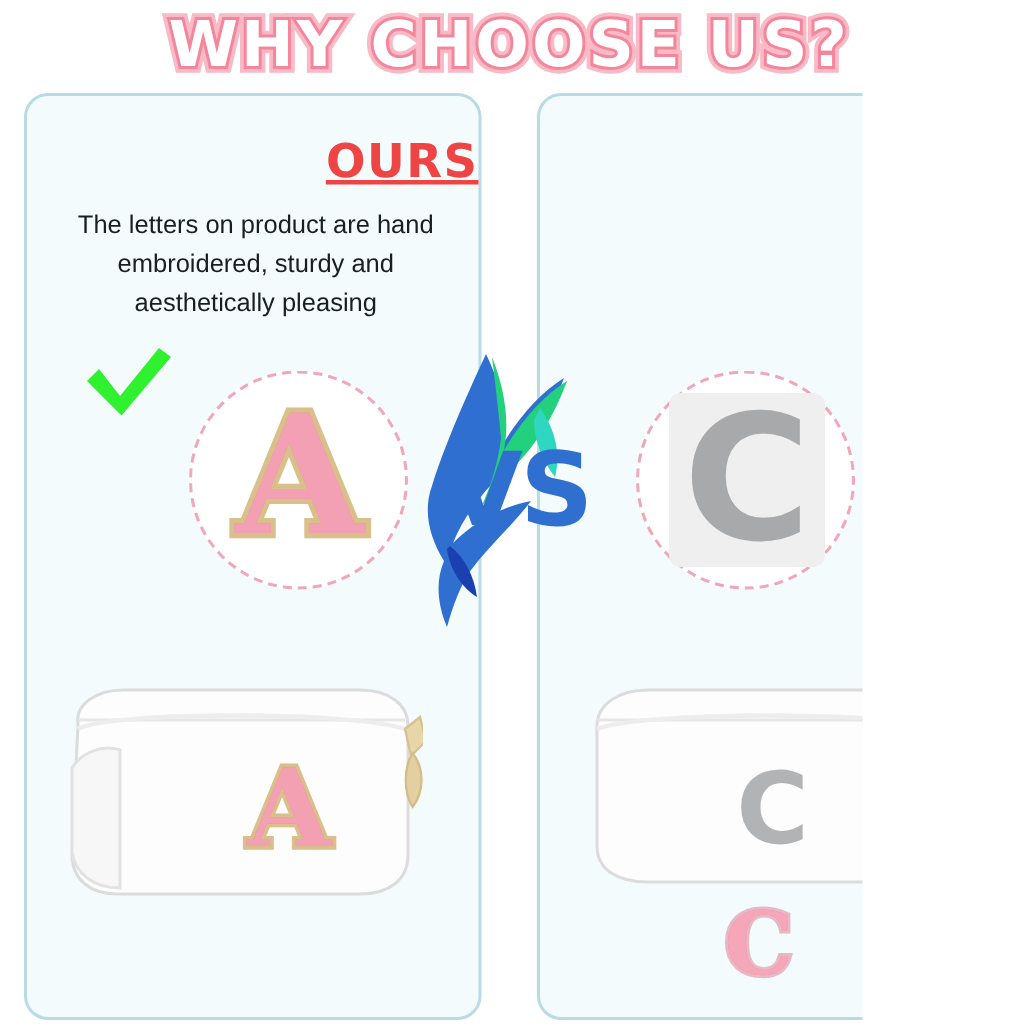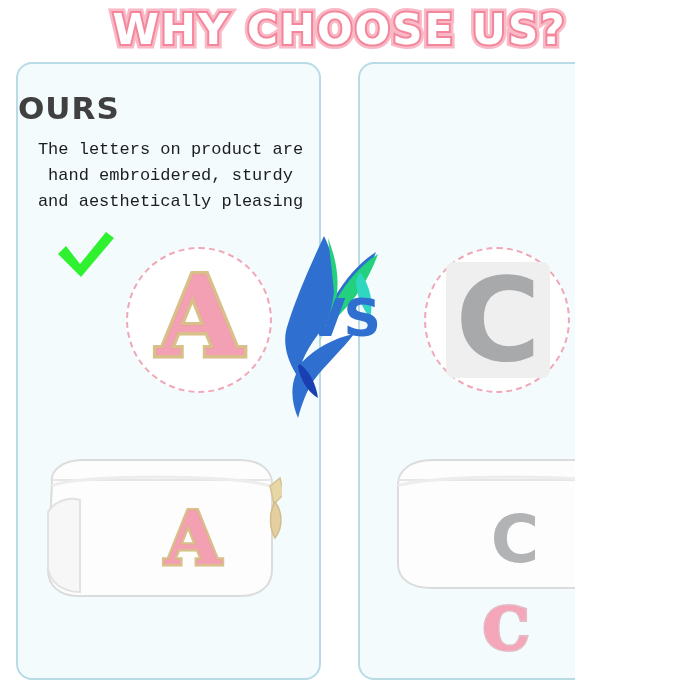--- a/index.html
+++ b/index.html
@@ -63,37 +63,38 @@
     box-sizing: border-box;
   }
   #panel-ours { left: 16px; }
   #panel-others { left: 358px; }
 
   .panel-title {
     position: absolute;
     top: 26px;
     left: 0;
     width: 100%;
-    text-align: left;
+    text-align: right;
     font-size: 31px;
     font-weight: bold;
     letter-spacing: 1px;
-    color: #404040;
-    font-family: "DejaVu Sans", sans-serif;
+    color: #ef4444;
+    font-family: "DejaVu Sans", sans-serif;
+    text-decoration: underline;
   }
   .panel-desc {
     position: absolute;
     top: 73px;
     left: 18px;
     width: 269px;
     text-align: center;
     font-size: 17px;
     line-height: 26px;
     color: #1c1d1f;
-    font-family: Liberation Mono, monospace;
+    font-family: Liberation Sans, sans-serif;
   }
 
   
   #check-mark {
     position: absolute;
     left: 56px;
     top: 232px;
     width: 60px;
     height: 46px;
   }
@@ -179,21 +180,21 @@
     top: 232px;
     width: 128px;
     height: 190px;
   }
   #vs-text {
     position: absolute;
     left: 20px;
     top: 56px;
     width: 92px;
     text-align: center;
-    font-size: 52px;
+    font-size: 68px;
     font-weight: bold;
     font-family: "DejaVu Sans", sans-serif;
     color: #2f6fd0;
     letter-spacing: -2px;
   }
 
   
   .pouch {
     position: absolute;
   }

